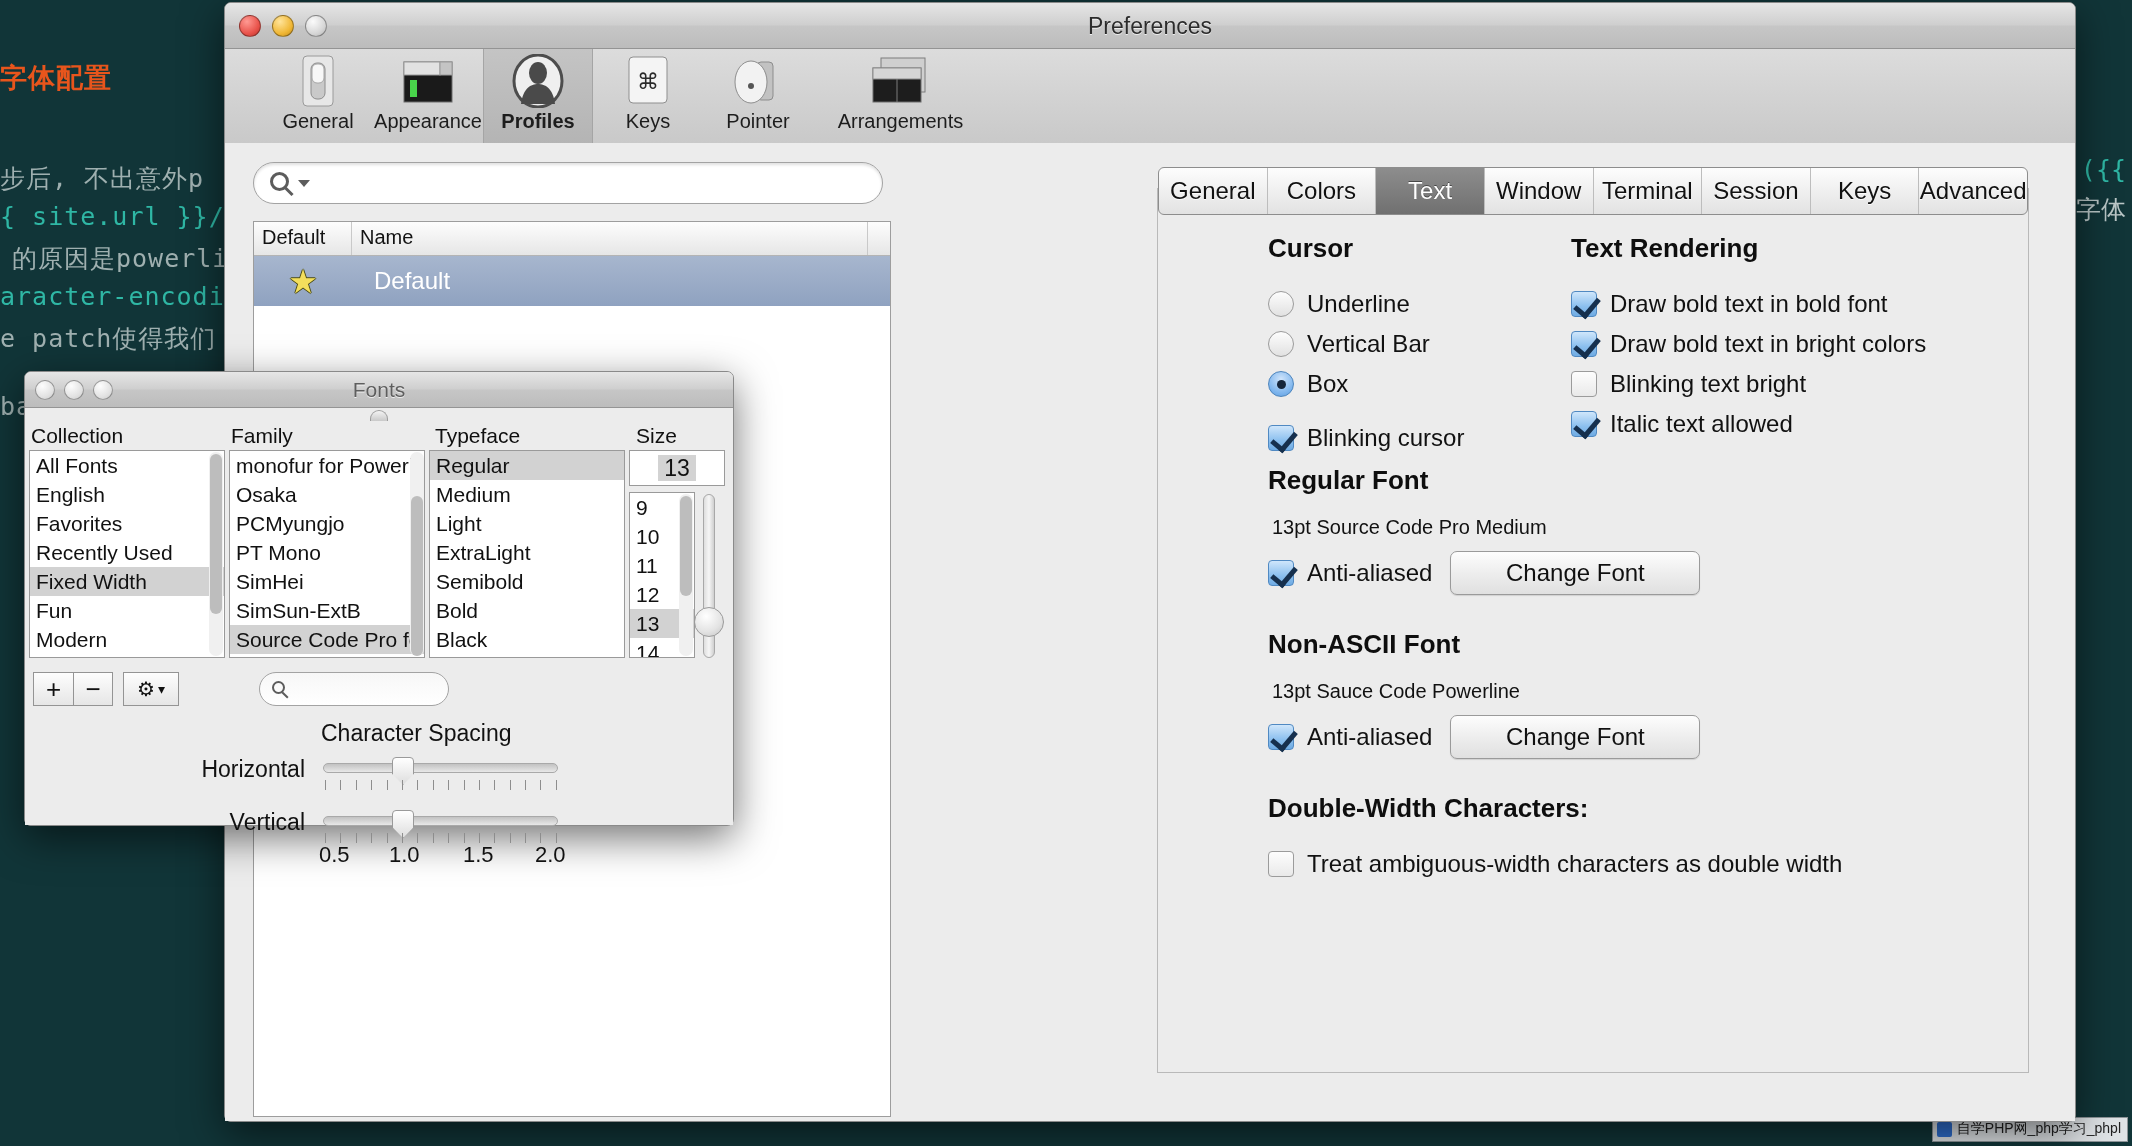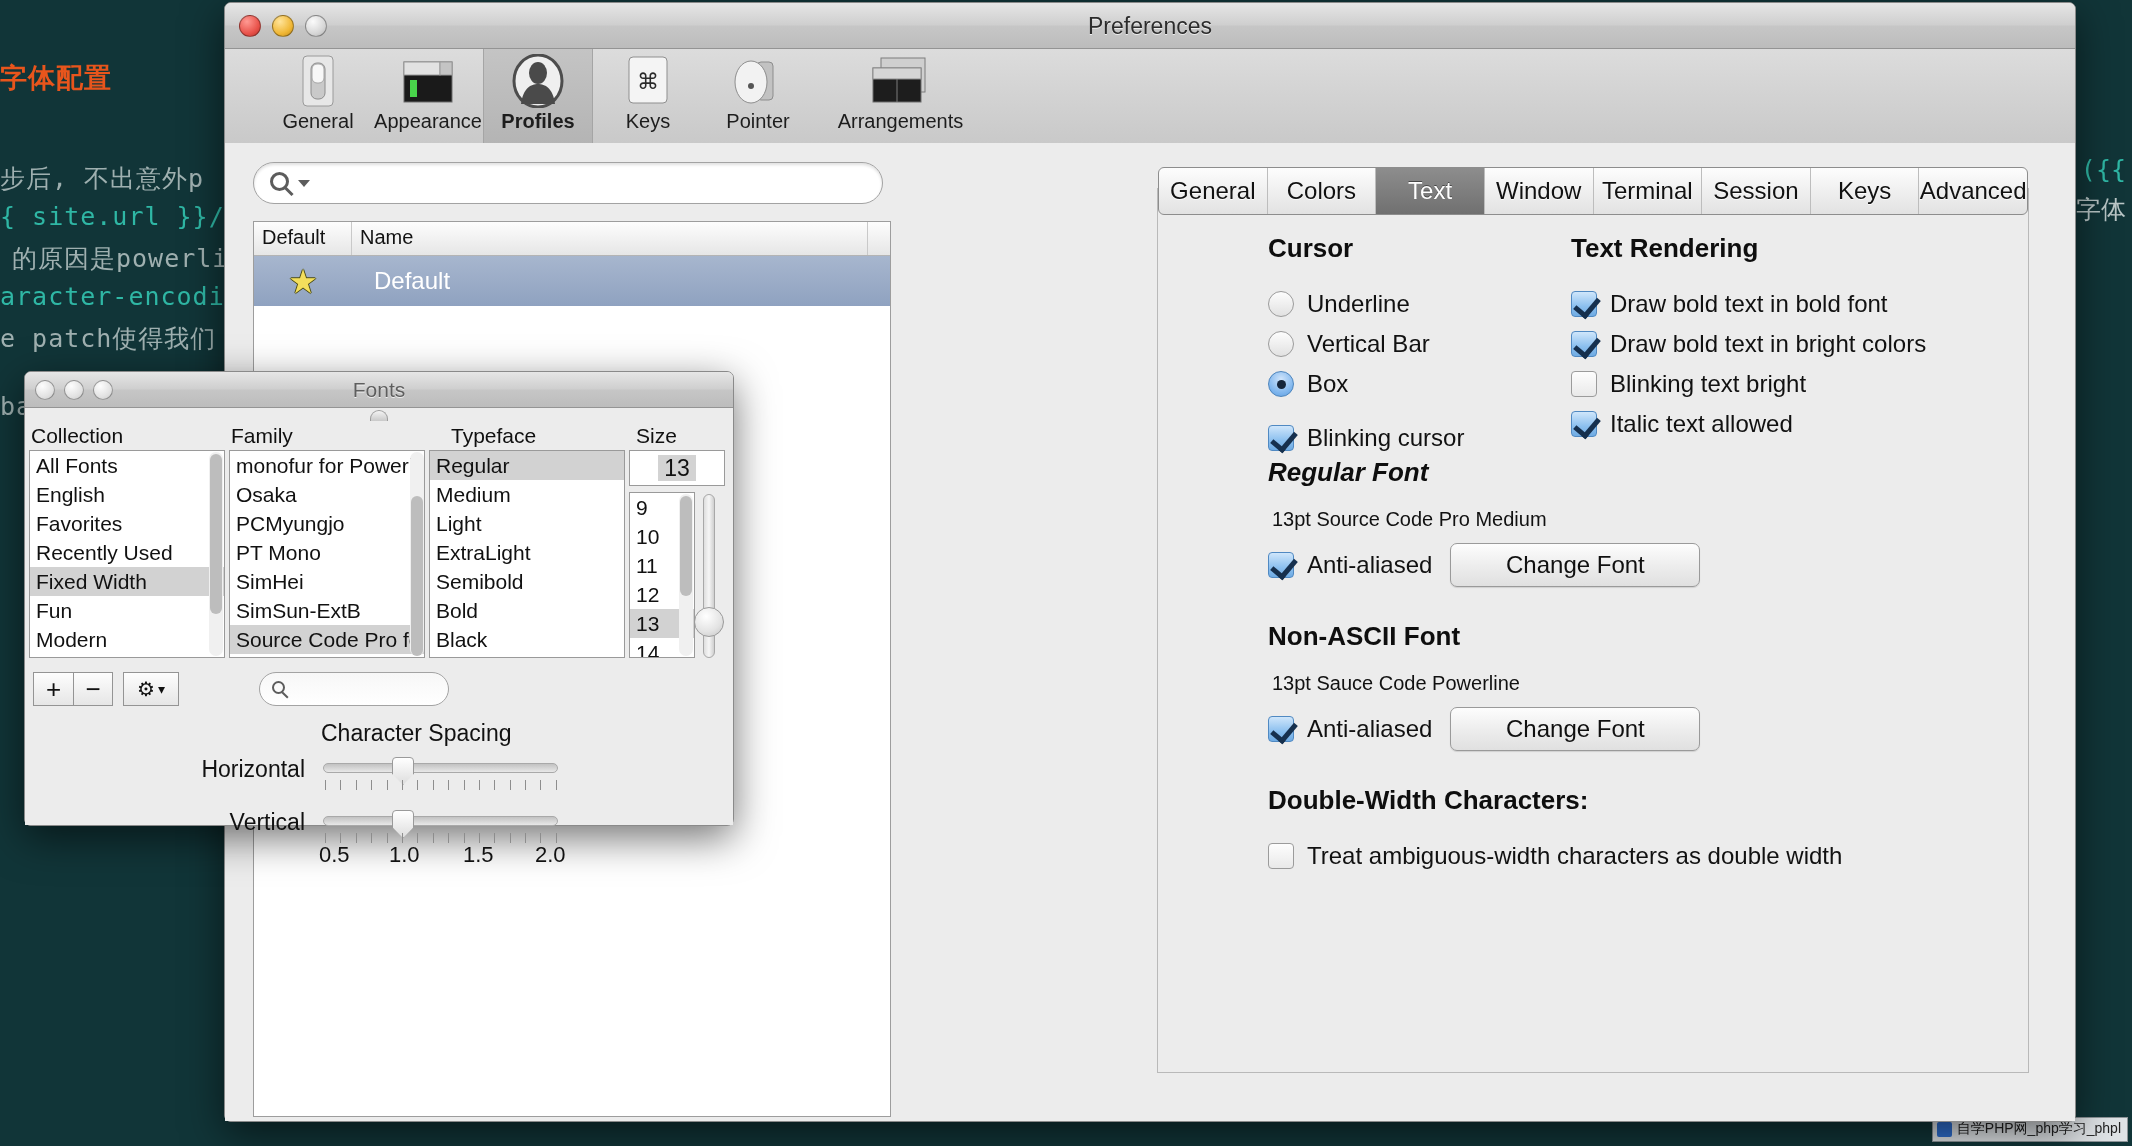--- a/index.html
+++ b/index.html
@@ -383,21 +383,21 @@
             <span class="chk"></span>
             <span>Blinking text bright</span>
           </div>
           <div class="opt-row">
             <span class="chk on"></span>
             <span>Italic text allowed</span>
           </div>
         </div>
 
         <div style="position:absolute; left:110px; top:230px; width:700px;">
-          <div class="sect-sub" style="margin-top:8px;font-style:italic;">Regular Font</div>
+          <div class="sect-sub" style="margin-top:16px;">Regular Font</div>
           <p class="font-desc">13pt Source Code Pro Medium</p>
           <div class="font-line">
             <div class="opt-row" style="height:auto;">
               <span class="chk on"></span>
               <span>Anti-aliased</span>
             </div>
             <div class="btn">Change Font</div>
           </div>
 
           <div class="sect-sub">Non-ASCII Font</div>
@@ -430,21 +430,21 @@
       <div class="tl dim"></div>
     </div>
     <div class="title-text">Fonts</div>
   </div>
 
   <div id="fonts-body">
     <div id="fonts-thumb"></div>
 
     <div class="fcol-head" style="left:6px;">Collection</div>
     <div class="fcol-head" style="left:206px;">Family</div>
-    <div class="fcol-head" style="left:410px;margin-left:16px;">Typeface</div>
+    <div class="fcol-head" style="left:410px;">Typeface</div>
     <div class="fcol-head" style="left:611px;">Size</div>
 
     <div class="flist" style="left:4px; width:196px; height:208px;">
       <div class="fitem">All Fonts</div>
       <div class="fitem">English</div>
       <div class="fitem">Favorites</div>
       <div class="fitem">Recently Used</div>
       <div class="fitem sel">Fixed Width</div>
       <div class="fitem">Fun</div>
       <div class="fitem">Modern</div>

